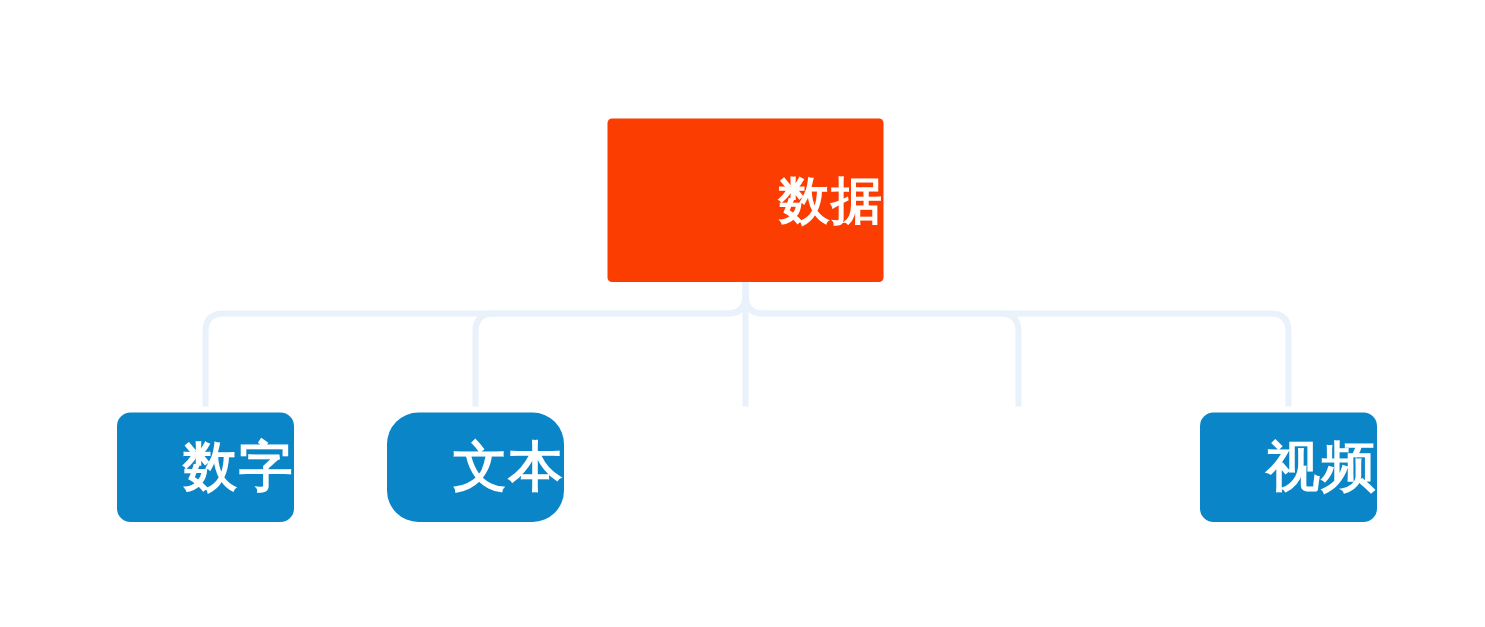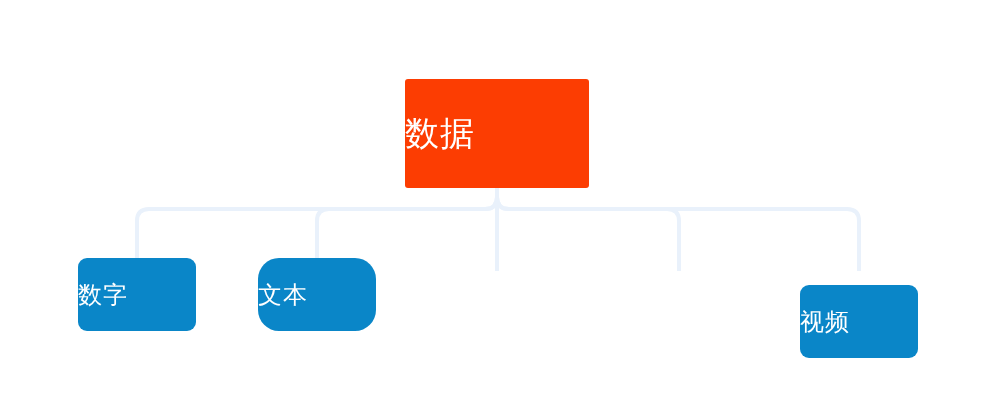--- a/index.html
+++ b/index.html
@@ -24,51 +24,51 @@
     pointer-events: none;
   }
   .connectors path {
     fill: none;
     stroke-width: 4px;
   }
   .node {
     position: absolute;
     display: flex;
     align-items: center;
-    justify-content: flex-start;
+    justify-content: flex-end;
     color: var(--node-text, #ffffff);
-    font-weight: 400;
+    font-weight: 700;
     user-select: none;
     cursor: pointer;
     box-sizing: border-box;
   }
   .node-root {
     left: 405px;
     top: 79px;
     width: 184px;
     height: 109px;
     background: var(--root-bg, #fc3d02);
     border-radius: 3px;
     font-size: 34px;
     letter-spacing: 1px;
   }
   .node-child {
-    top: 258px;
+    top: 275px;
     width: 118px;
     height: 73px;
     background: var(--child-bg, #0a86c8);
     border-radius: 9px;
-    font-size: 24px;
+    font-size: 36px;
     letter-spacing: 1px;
   }
   .node-child-0 { left: 78px;  }
   .node-child-1 { left: 258px; border-radius: 21px; }
   .node-child-2 { left: 438px; }
   .node-child-3 { left: 620px; }
-  .node-child-4 { left: 800px; margin-top: 27px; }
+  .node-child-4 { left: 800px; }
   .node-label {
     pointer-events: none;
   }
 </style>
 </head>
 <body>
 
 <div class="canvas">
 
   <svg class="connectors" viewBox="0 0 990 418" xmlns="http://www.w3.org/2000/svg" aria-hidden="true">

